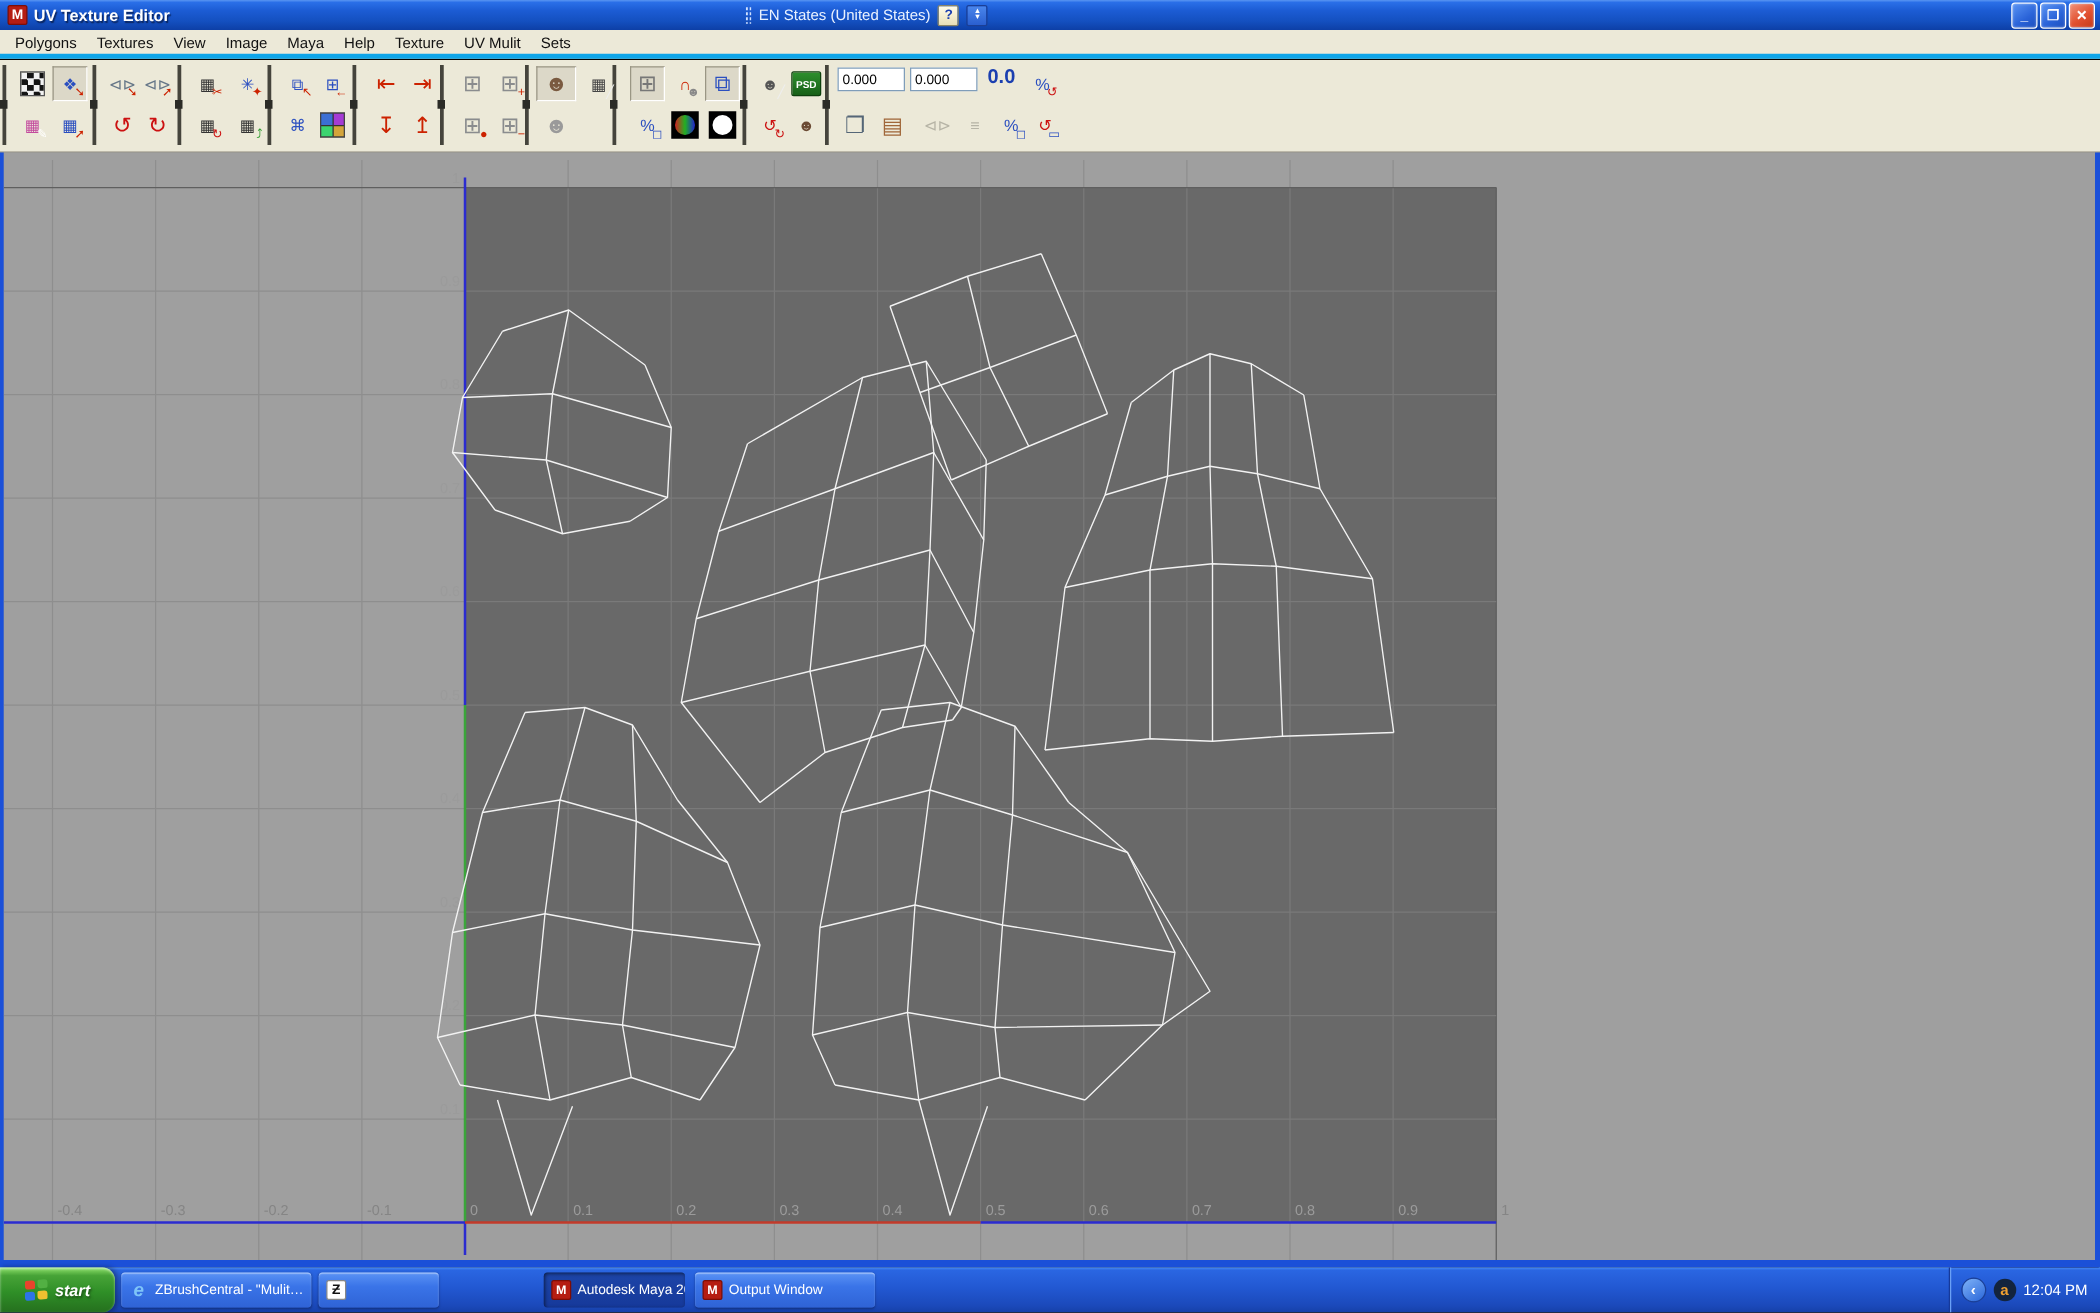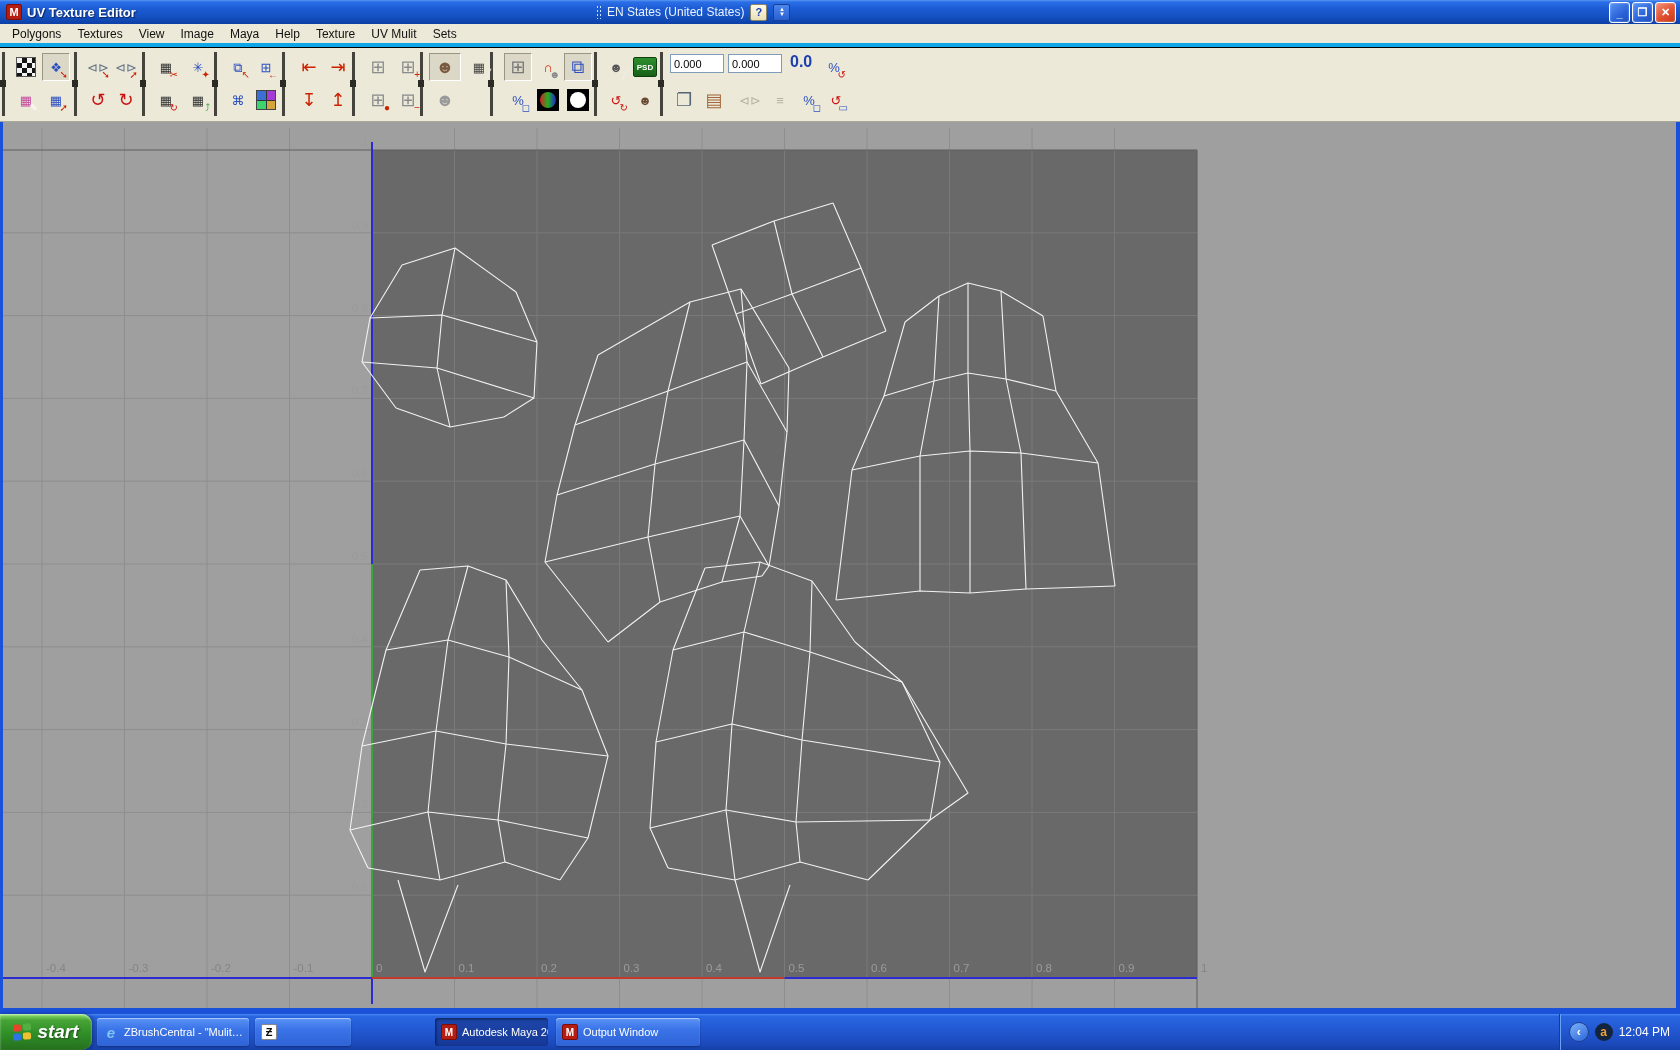--- a/index.html
+++ b/index.html
@@ -83,21 +83,21 @@
   #uvsvg { position:absolute; left:0; top:0; }
 
   
   #taskbar { position:absolute; left:0; top:1014px; width:1680px; height:36px;
     background:linear-gradient(180deg,#4a8df2 0%,#2a66e2 6%,#2258d2 45%,#1b49ba 85%,#1640a8 100%); }
   #start-btn { position:absolute; left:0; top:0; width:92px; height:36px;
     border-radius:0 10px 10px 0;
     background:linear-gradient(180deg,#8ee26a 0%,#47a337 18%,#2f8f27 55%,#256f1e 100%);
     display:flex; align-items:center; justify-content:center; gap:6px;
     box-shadow:inset 0 1px 2px rgba(255,255,255,.6), 2px 0 4px rgba(0,0,0,.35); }
-  #start-btn span { color:#fff; font-size:19px; font-weight:bold; font-style:italic;
+  #start-btn span { color:#fff; font-size:13px; font-weight:bold; font-style:italic;
     text-shadow:1px 1px 2px #1c4f16; }
   .winflag { width:18px; height:16px; display:grid; grid-template:1fr 1fr/1fr 1fr;
     gap:1.5px; transform:skewY(-6deg); }
   .winflag i { border-radius:1px 3px 1px 3px; }
   .winflag i:nth-child(1){background:#e8442c}.winflag i:nth-child(2){background:#52b043}
   .winflag i:nth-child(3){background:#2c74e8}.winflag i:nth-child(4){background:#f0c030}
   .task { position:absolute; top:4px; height:28px; border-radius:3px;
     background:linear-gradient(180deg,#5b93f5,#3a74e8 40%,#2f63d6);
     box-shadow:inset 0 1px 1px rgba(255,255,255,.5), 0 1px 2px rgba(0,0,0,.3);
     display:flex; align-items:center; padding:0 6px; gap:5px; overflow:hidden; }

